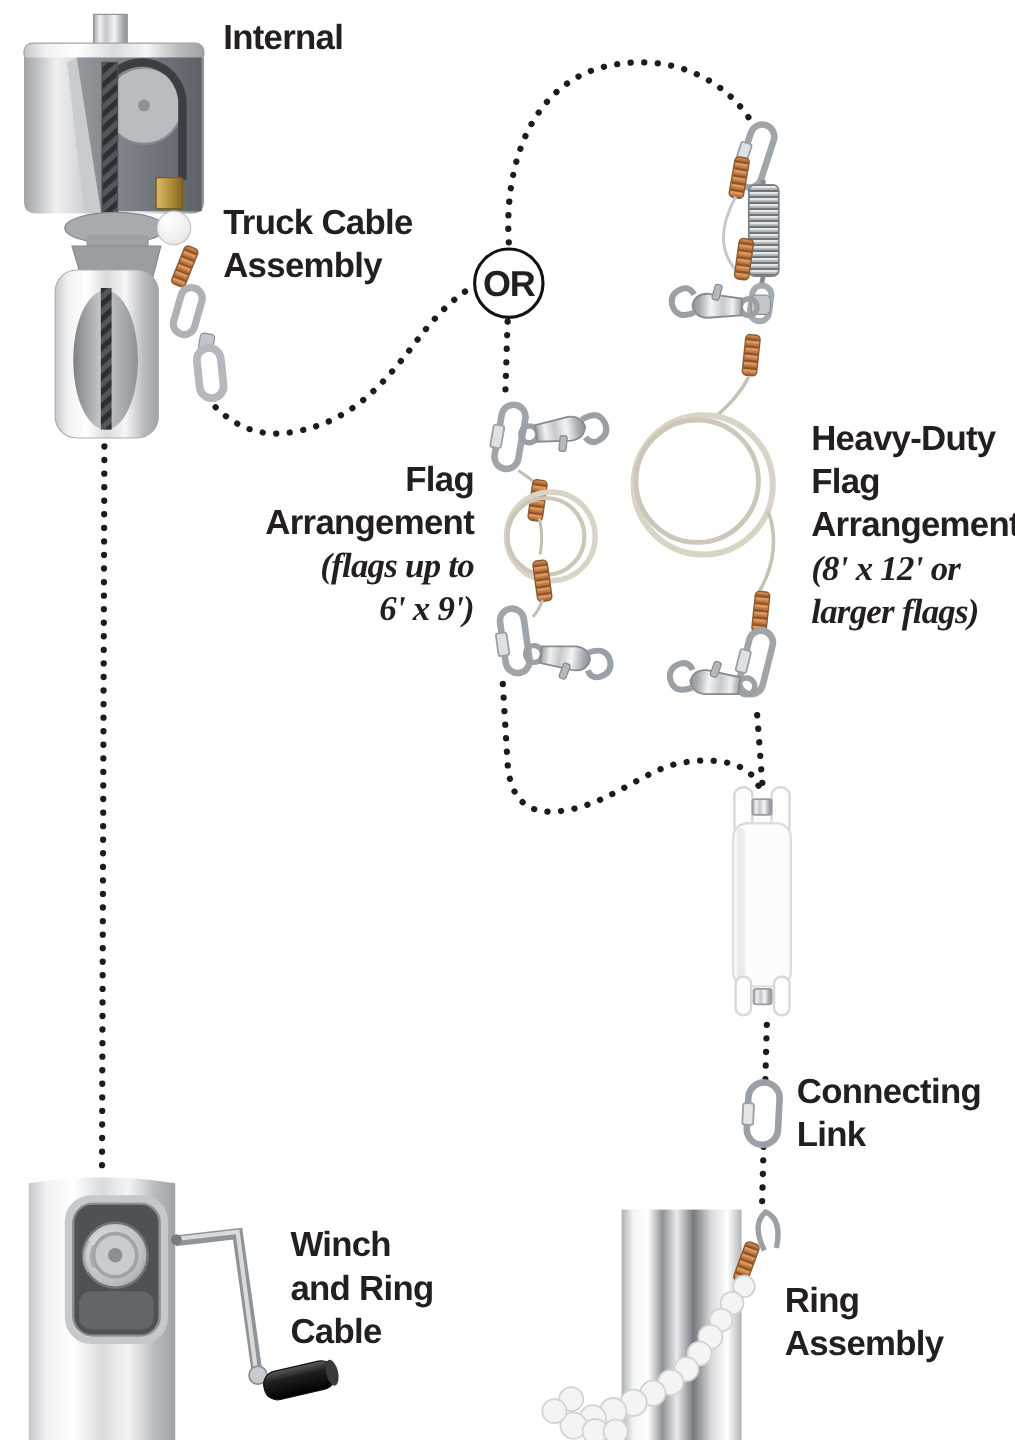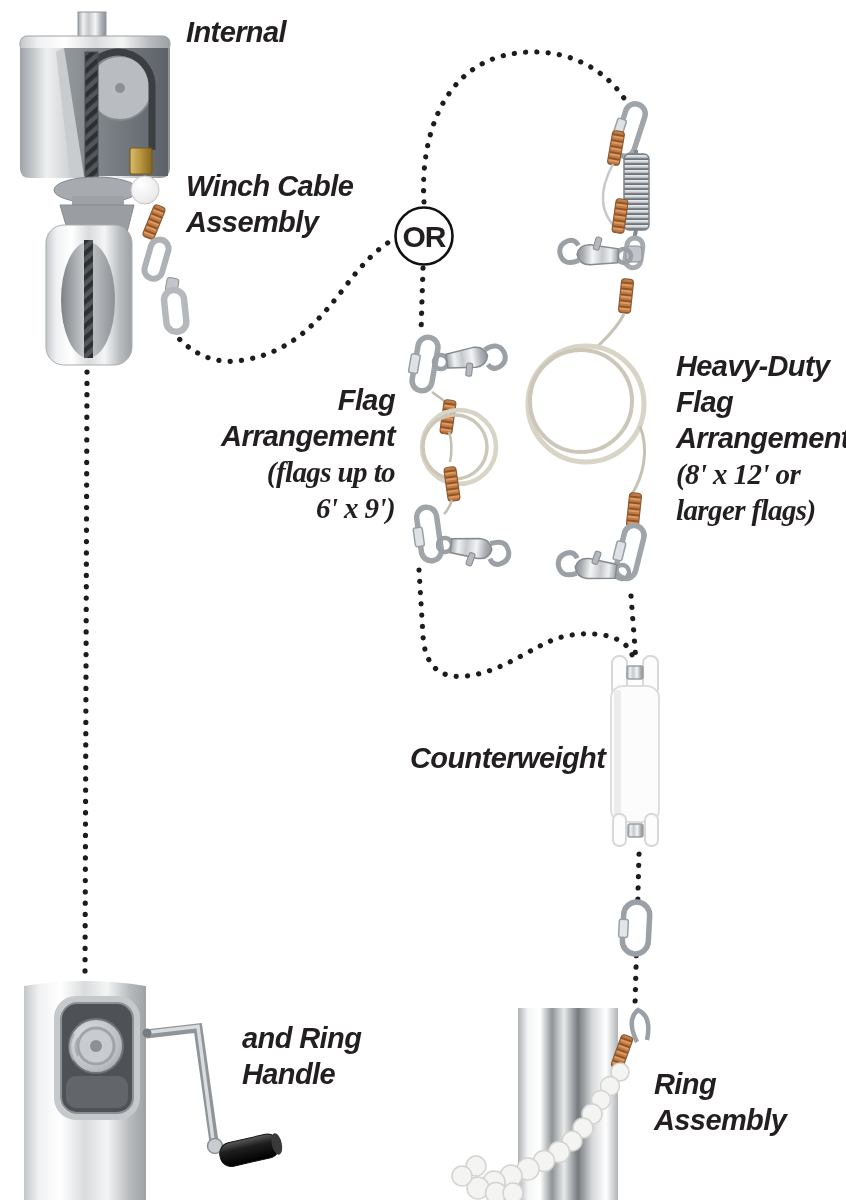--- a/index.html
+++ b/index.html
@@ -3,21 +3,21 @@
 <meta charset="utf-8">
 <style>
   html,body{margin:0;padding:0;background:#fff;}
   #stage{position:relative;width:846px;height:1200px;background:#fff;overflow:hidden;
          font-family:"Liberation Sans",sans-serif;}
   #art{position:absolute;left:0;top:0;}
   .lbl{position:absolute;font-weight:700;font-size:29px;line-height:36px;
        color:#231f20;letter-spacing:-0.6px;white-space:nowrap;}
   .lbl.right{text-align:right;}
   .lbl .it{font-style:italic;font-family:Liberation Serif, serif;}
-  .lbl div{margin:0;padding:0;font-style:italic;}
+  .lbl div{margin:0;padding:0;}
 </style>
 </head>
 <body>
 
 <div id="stage">
 
 <svg id="art" width="846" height="1200" viewBox="0 0 846 1200">
   <defs>
     <linearGradient id="metalH" x1="0" y1="0" x2="1" y2="0">
       <stop offset="0" stop-color="#9fa3a7"></stop>
@@ -245,47 +245,49 @@
       <circle cx="462" cy="1176" r="10"></circle>
     </g>
   </g>
 </svg>
 
 <div class="lbl" style="left:186px;top:14px">
   <div>Internal</div>
 </div>
 
 <div class="lbl" style="left:186px;top:168px">
-  <div>Winch Cable</div>
+  <div>Truck Cable</div>
   <div>Assembly</div>
 </div>
 
 <div class="lbl right" style="right:451px;top:382px">
   <div>Flag</div>
   <div>Arrangement</div>
   <div class="it">(flags up to</div>
   <div class="it">6' x 9')</div>
 </div>
 
 <div class="lbl" style="left:676px;top:348px">
   <div>Heavy-Duty</div>
   <div>Flag</div>
   <div>Arrangement</div>
   <div class="it">(8' x 12' or</div>
   <div class="it">larger flags)</div>
 </div>
 
-<div class="lbl" style="left:410px;top:740px">
-  <div>Counterweight</div>
-</div>
-
+
+<div class="lbl" style="left:664px;top:892px">
+  <div>Connecting</div>
+  <div>Link</div>
+</div>
 
 <div class="lbl" style="left:242px;top:1020px">
+  <div>Winch</div>
   <div>and Ring</div>
-  <div>Handle</div>
+  <div>Cable</div>
 </div>
 
 <div class="lbl" style="left:654px;top:1066px">
   <div>Ring</div>
   <div>Assembly</div>
 </div>
 
 </div>
 
 </body></html>

